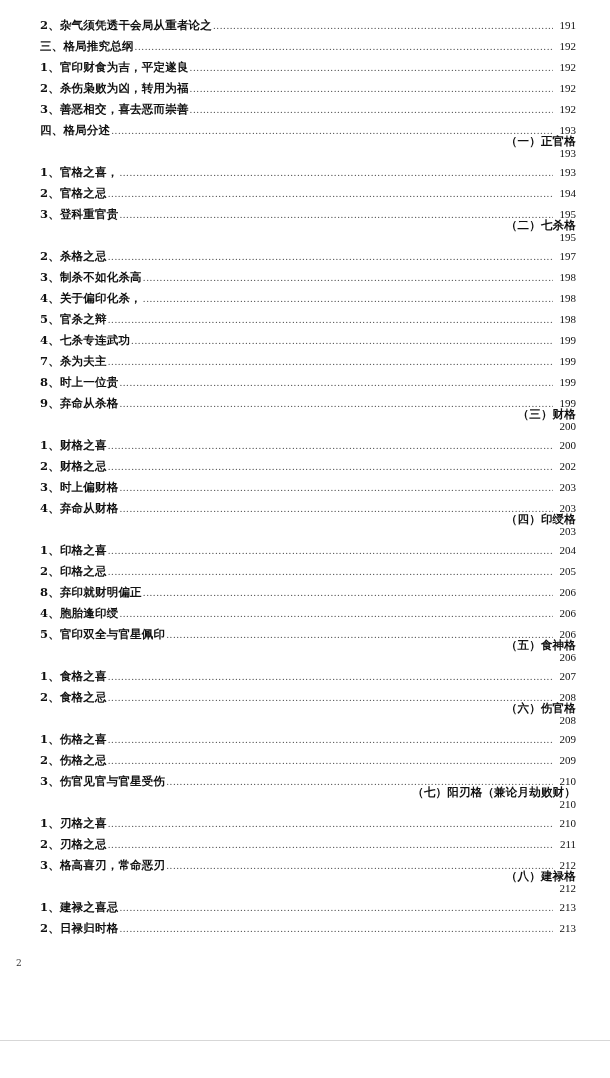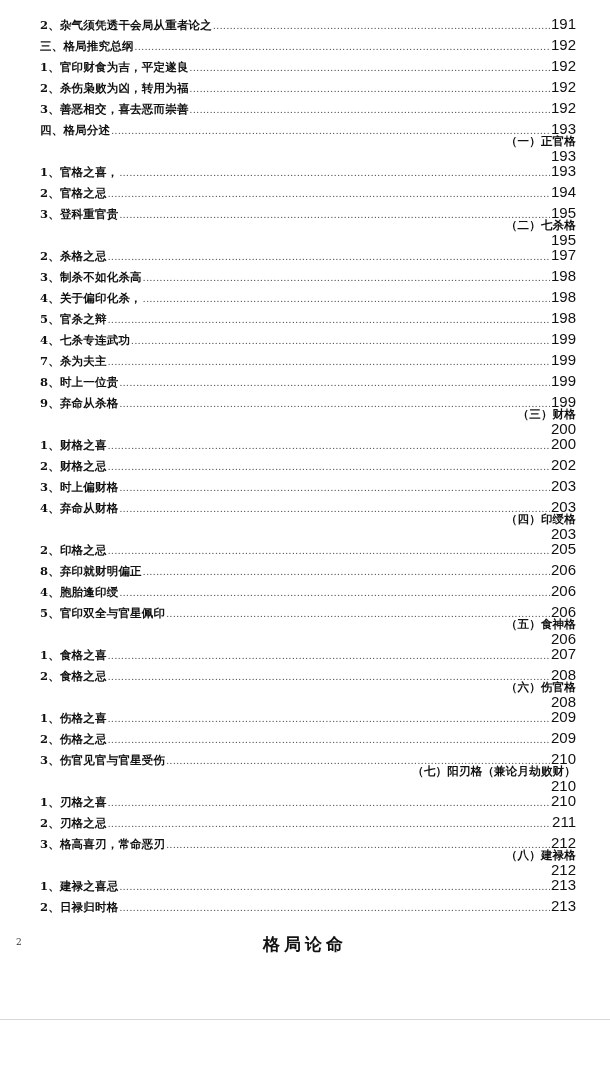--- a/index.html
+++ b/index.html
@@ -49,22 +49,22 @@
     content: "......................................................................................................................................................................................................................";
     display: block;
     font-size: 11px;
     letter-spacing: 0.6px;
     color: #555;
     line-height: 11px;
     white-space: nowrap;
   }
   .toc-entry .page-num {
     flex: 0 0 auto;
-    font-size: 15px;
-    font-family: Liberation Sans, sans-serif;
+    font-size: 11px;
+    font-family: Liberation Serif, serif;
     color: #111;
     min-width: 22px;
     text-align: right;
   }
   .indent-0 { padding-left: 0px; }
   .indent-1 { padding-left: 14px; flex-direction: column; }
 
   .section-break {
     position: relative;
     margin-top: 18px;
@@ -221,20 +221,25 @@
         <span class="label">4、弃命从财格</span>
         <span class="leader"></span>
         <span class="page-num">203</span>
       </div>
       <div class="toc-entry indent-1">
         <span class="label">（四）印绶格</span>
         <span class="leader"></span>
         <span class="page-num">203</span>
       </div>
       <div class="toc-entry indent-0">
+        <span class="label">1、印格之喜</span>
+        <span class="leader"></span>
+        <span class="page-num">204</span>
+      </div>
+      <div class="toc-entry indent-0">
         <span class="label">2、印格之忌</span>
         <span class="leader"></span>
         <span class="page-num">205</span>
       </div>
       <div class="toc-entry indent-0">
         <span class="label">8、弃印就财明偏正</span>
         <span class="leader"></span>
         <span class="page-num">206</span>
       </div>
       <div class="toc-entry indent-0">
@@ -314,20 +319,19 @@
       </div>
       <div class="toc-entry indent-0">
         <span class="label">2、日禄归时格</span>
         <span class="leader"></span>
         <span class="page-num">213</span>
       </div>
     </div>
 
   <div class="section-break">
     <div class="folio">2</div>
-    <div class="chapter-title">格局论命</div>
   </div>
 
   <hr class="divider">
 
   <div class="gap-block"></div>
 
 </div>
 
 </body></html>

